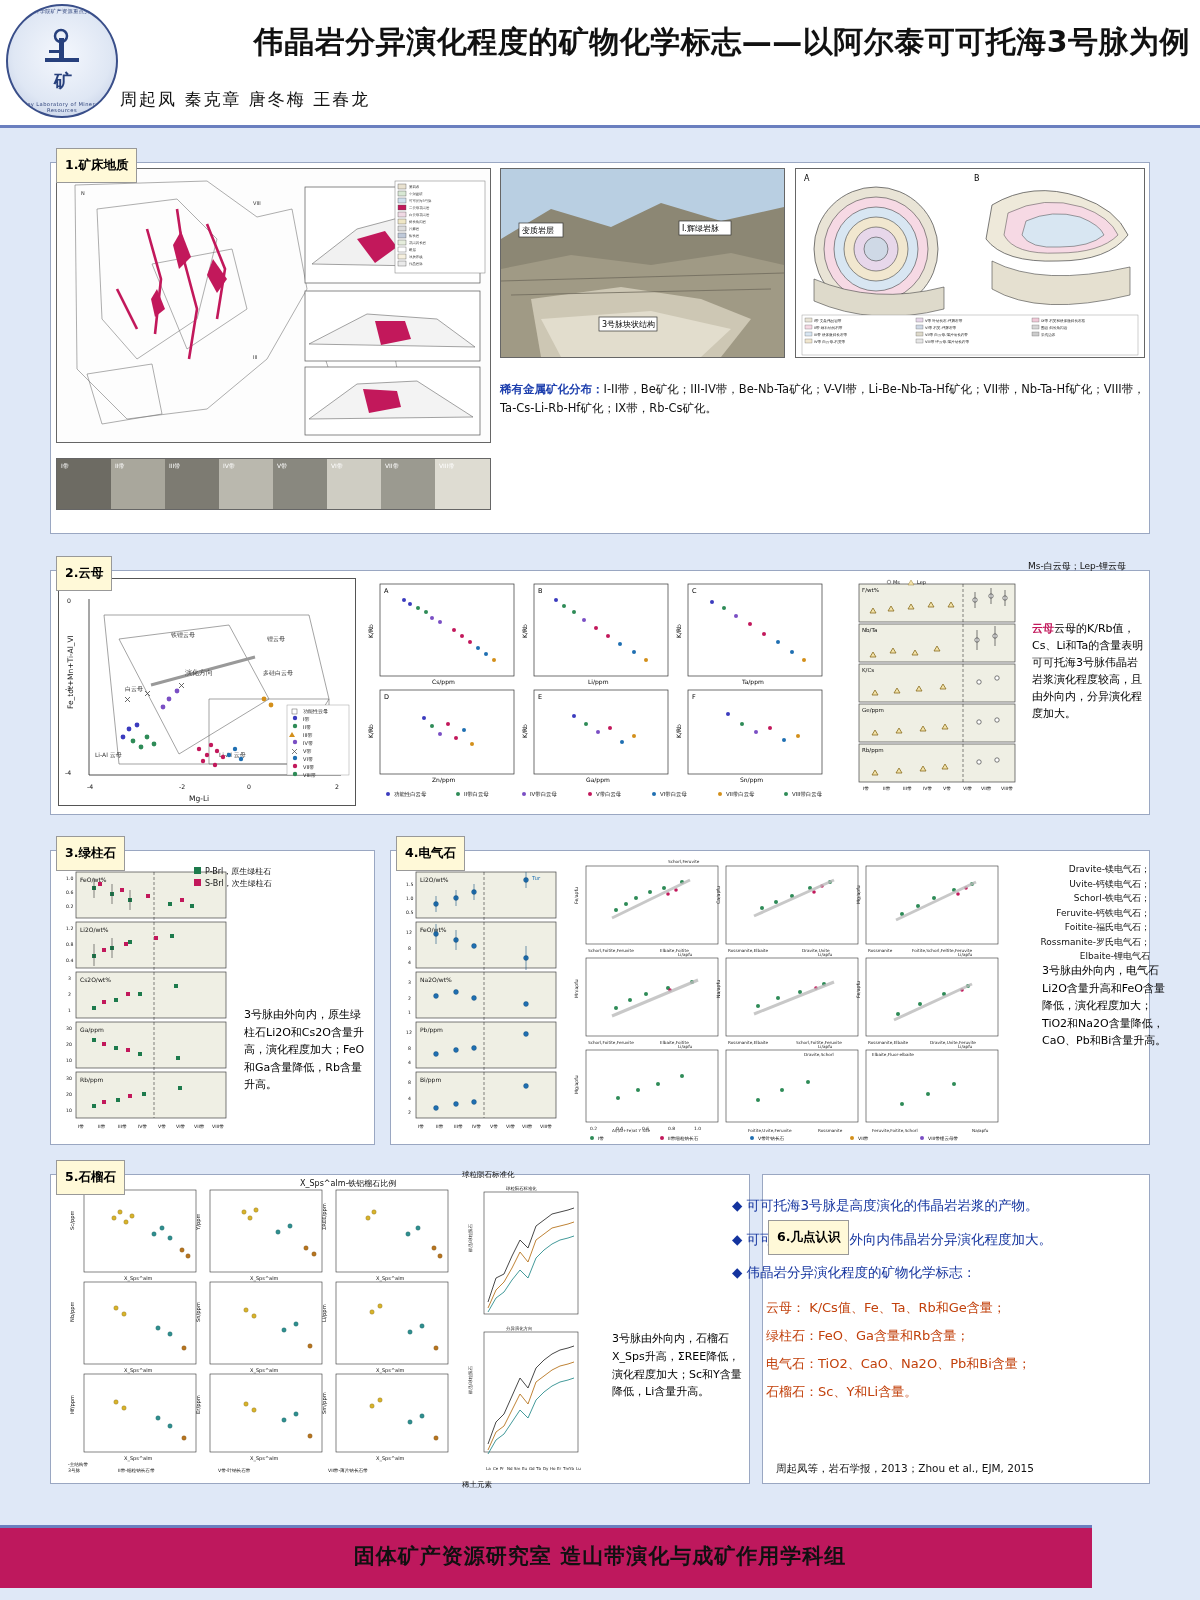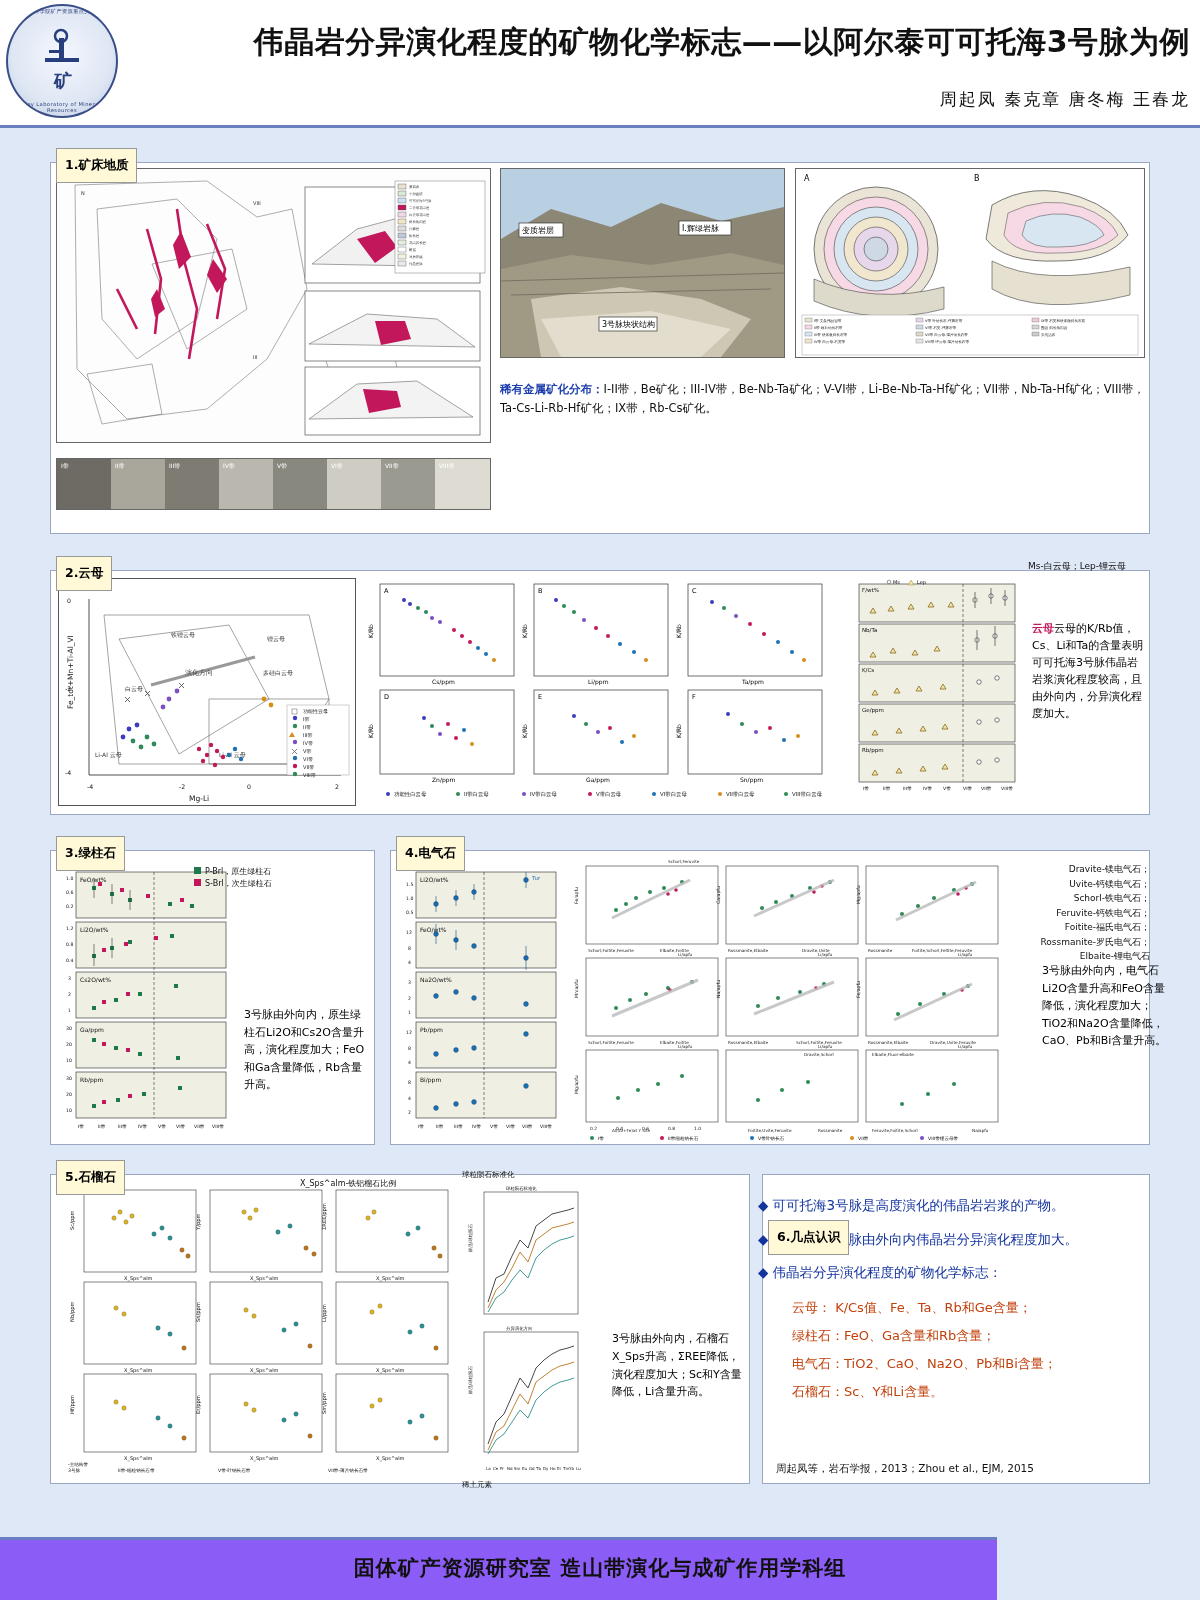--- a/index.html
+++ b/index.html
@@ -34,42 +34,42 @@
   }
   .logo .mini{
     position:absolute;left:50%;top:22px;transform:translateX(-50%);
     width:46px;height:38px;
   }
   .title{
     position:absolute;left:120px;top:22px;width:1070px;text-align:right;
     font-size:30px;font-weight:bold;color:#111;letter-spacing:.5px;
   }
   .authors{
-    position:absolute;left:120px;top:88px;width:1070px;text-align:right;
+    position:absolute;left:120px;top:88px;width:1070px;text-align:left;
     font-size:17px;color:#111;letter-spacing:2px;
   }
   
   .sect-label{
     position:absolute;background:#fff9d8;border:1px solid #999;
     font-size:12.5px;font-weight:bold;color:#000;padding:8px 8px;
     z-index:5;
   }
   .panel{
     position:absolute;background:#ffffff;border:1px solid #9aa7c2;
     box-sizing:border-box;
   }
   .cap{font-size:10.5px;color:#000;}
   .txtred{color:#c2185b;}
   
   .bullet{font-size:13.5px;color:#13339e;margin-bottom:14px;line-height:1.45;}
   .bullet .dia{color:#13339e;margin-right:4px;}
   .sub{font-size:13px;color:#c2410c;margin:10px 0 0 34px;}
   .footer{
-    position:absolute;left:0;bottom:0;width:997px;height:60px;
-    background:#8b5cf6;border-top:3px solid #6a7fbf;
+    position:absolute;left:0;bottom:12px;width:1092px;height:60px;
+    background:#be185d;border-top:3px solid #6a7fbf;
   }
   .footer .ft{
     position:absolute;left:0;top:14px;width:1200px;text-align:center;
     font-size:21px;font-weight:bold;color:#111;letter-spacing:1px;
   }
   .imgbox{position:absolute;overflow:hidden;box-sizing:border-box;}
   .note{position:absolute;font-size:11px;line-height:1.55;color:#000;}
 </style>
 </head>
 <body>
@@ -1070,21 +1070,21 @@
 <div style="position:absolute;left:462px;top:1480px;font-size:7.5px;color:#111;">稀土元素</div>
 <div style="position:absolute;left:300px;top:1178px;font-size:8px;color:#111;">X_Sps^alm-铁铝榴石比例</div>
 
 <div class="note" style="left:612px;top:1330px;width:132px;line-height:1.62;">
   <span>3号脉由外向内，石榴石X_Sps升高，ΣREE降低，演化程度加大；Sc和Y含量降低，Li含量升高。</span>
 </div>
 
 <div class="sect-label" style="left:768px;top:1220px;">6.几点认识</div>
 <div class="panel" style="left:762px;top:1174px;width:388px;height:310px;"></div>
 
-<div style="position:absolute;left:758px;top:1196px;width:362px;">
+<div style="position:absolute;left:732px;top:1196px;width:362px;">
   <div class="bullet"><span class="dia">◆</span><span>可可托海3号脉是高度演化的伟晶岩岩浆的产物。</span></div>
   <div class="bullet"><span class="dia">◆</span><span>可可托海3号脉由外向内伟晶岩分异演化程度加大。</span></div>
   <div class="bullet" style="margin-bottom:16px;"><span class="dia">◆</span><span>伟晶岩分异演化程度的矿物化学标志：</span></div>
   <div class="sub">云母： K/Cs值、Fe、Ta、Rb和Ge含量；</div>
   <div class="sub">绿柱石：FeO、Ga含量和Rb含量；</div>
   <div class="sub">电气石：TiO2、CaO、Na2O、Pb和Bi含量；</div>
   <div class="sub">石榴石：Sc、Y和Li含量。</div>
 </div>
 <div style="position:absolute;left:776px;top:1462px;font-size:10.5px;color:#111;">周起凤等，岩石学报，2013；Zhou et al., EJM, 2015</div>
 

